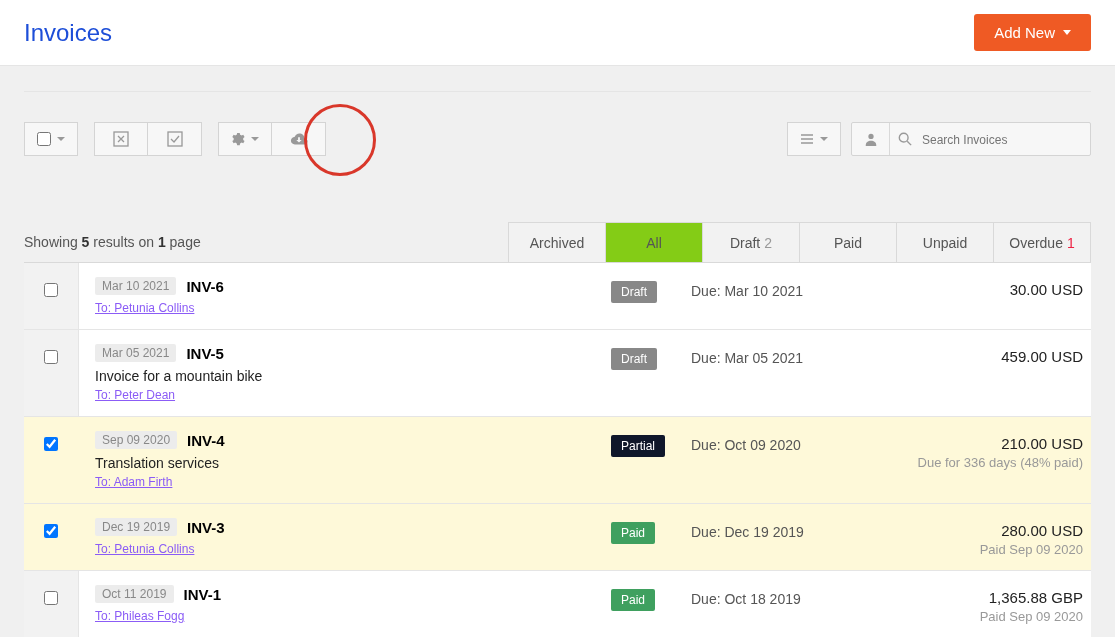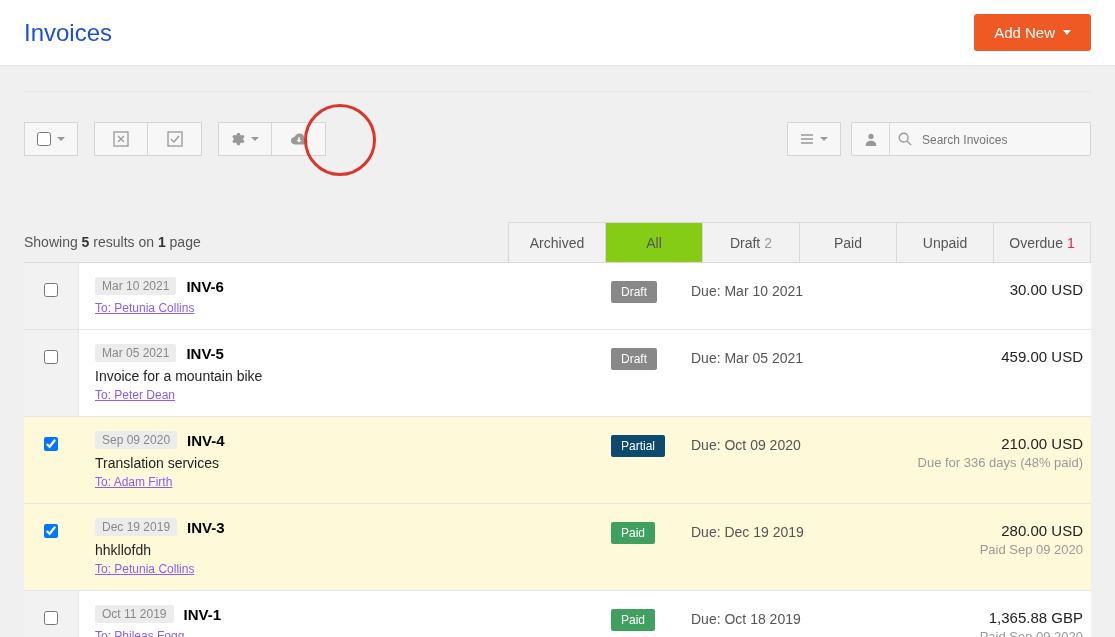--- a/index.html
+++ b/index.html
@@ -38,21 +38,21 @@
   .row.selected .row-check { background: #fef9d9; border-right-color: transparent; }
   .row-main { flex: 1; padding: 14px 16px; }
   .row-top { display: flex; align-items: center; gap: 10px; margin-bottom: 6px; }
   .date-chip { background: #ececec; color: #888; font-size: 12px; padding: 2px 7px; border-radius: 2px; }
   .inv-id { font-weight: 700; font-size: 15px; color: #000000; }
   .row-subject { font-size: 14px; color: #222; margin-bottom: 4px; font-weight: 500; }
   .row-to { font-size: 12px; color: #8b5cf6; text-decoration: underline; }
   .row-status { width: 80px; display: flex; align-items: flex-start; padding-top: 18px; }
   .badge { padding: 4px 10px; border-radius: 2px; font-size: 12px; color: #fff; }
   .badge.draft { background: #888; }
-  .badge.partial { background: #0c4a6e; }
+  .badge.partial { background: #0f172a; }
   .badge.paid { background: #3fa05f; }
   .row-due { width: 200px; padding-top: 20px; font-size: 14px; color: #555; }
   .row-amount { width: 200px; padding: 18px 8px 0 0; text-align: right; }
   .amount { font-size: 15px; color: #222; }
   .amount-sub { font-size: 13px; color: #999; margin-top: 3px; }
   input[type=checkbox] { width: 14px; height: 14px; cursor: pointer; }
   .mini-caret { width: 0; height: 0; border-left: 4px solid transparent; border-right: 4px solid transparent; border-top: 4px solid #999; }
 </style>
 </head>
 <body>
@@ -223,21 +223,20 @@
       </div>
       <div class="row selected">
         <div class="row-check">
           <input type="checkbox" checked="" style="">
         </div>
         <div class="row-main">
           <div class="row-top">
             <span class="date-chip">Dec 19 2019</span>
             <span class="inv-id">INV-3</span>
           </div>
-          <div class="row-subject">hhkllofdh</div>
           <div class="row-to">To: Petunia Collins</div>
         </div>
         <div class="row-status">
           <span class="badge paid">Paid</span>
         </div>
         <div class="row-due">Due: Dec 19 2019</div>
         <div class="row-amount">
           <div class="amount">280.00 USD</div>
           <div class="amount-sub">Paid Sep 09 2020</div>
         </div>

